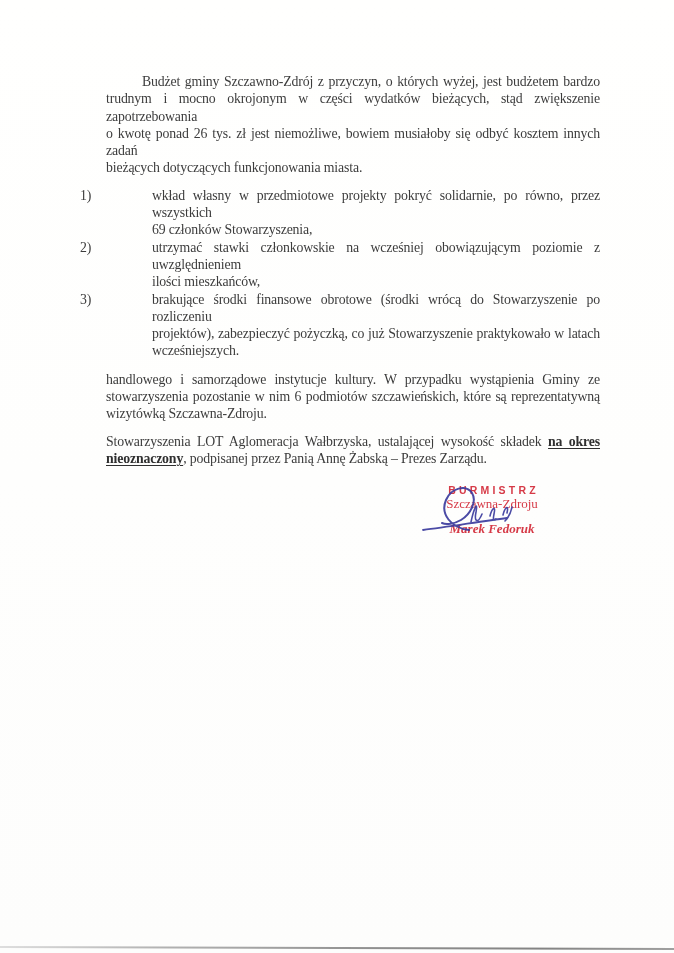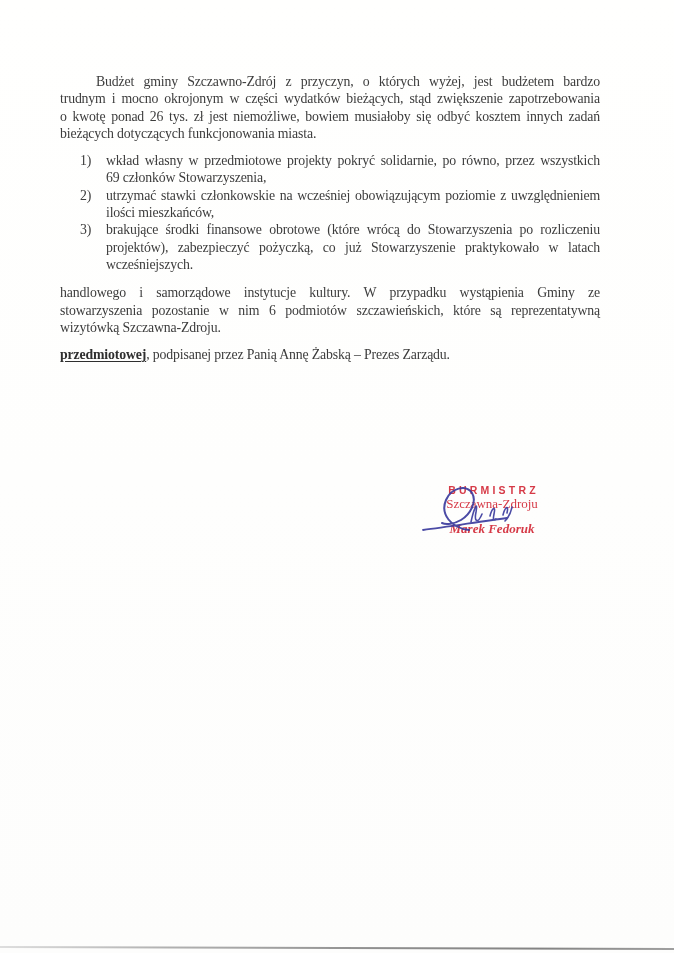--- a/index.html
+++ b/index.html
@@ -20,20 +20,21 @@
     left: 60px; top: 73px;
     width: 540px;
     font-size: 13.8px;
     letter-spacing: -0.15px;
   }
   .para { margin: 0 0 10px 0; }
   .line {
     line-height: 17.3px;
     text-align: left;
     white-space: normal;
+    margin-left: 46px;
   }
   .jl { text-align: justify; text-align-last: justify; }
   .ind1 { padding-left: 36px; }
   .ind2 { padding-left: 26px; }
   .list { margin: 0 0 11px 0; }
   .list-item { display: flex; align-items: flex-start; }
   .marker {
     flex: 0 0 26px;
     margin-left: 20px;
     line-height: 17.3px;
@@ -118,36 +119,37 @@
         <div class="marker">2)</div>
         <div class="item-lines">
           <div class="line jl">utrzymać stawki członkowskie na wcześniej obowiązującym poziomie z uwzględnieniem</div>
           <div class="line">ilości mieszkańców,</div>
         </div>
       </div>
 
       <div class="list-item">
         <div class="marker">3)</div>
         <div class="item-lines">
-          <div class="line jl">brakujące środki finansowe obrotowe (które wrócą do Stowarzyszenia po rozliczeniu</div>
+          <div class="line jl">brakujące środki finansowe obrotowe (środki wrócą do Stowarzyszenie po rozliczeniu</div>
           <div class="line jl">projektów), zabezpieczyć pożyczką, co już Stowarzyszenie praktykowało w latach</div>
           <div class="line">wcześniejszych.</div>
         </div>
       </div>
 
     </div>
 
     <div class="para">
       <div class="line jl">handlowego i samorządowe instytucje kultury. W przypadku wystąpienia Gminy ze</div>
       <div class="line jl">stowarzyszenia pozostanie w nim 6 podmiotów  szczawieńskich, które są reprezentatywną</div>
       <div class="line">wizytówką Szczawna-Zdroju.</div>
     </div>
 
     <div class="para">
-      <div class="line"><span class="emph">przedmiotowej</span><span>, podpisanej przez Panią Annę Żabską – Prezes Zarządu.</span></div>
+      <div class="line jl"><span>Stowarzyszenia LOT Aglomeracja Wałbrzyska, ustalającej wysokość składek </span><span class="emph">na okres</span></div>
+      <div class="line"><span class="emph">nieoznaczony</span><span>, podpisanej przez Panią Annę Żabską – Prezes Zarządu.</span></div>
     </div>
 
   </div>
 
   <div class="stamp">
     <div class="stamp-title">BURMISTRZ</div>
     <div class="stamp-subtitle">Szczawna-Zdroju</div>
     <div class="stamp-name">Marek Fedoruk</div>
   </div>
 

